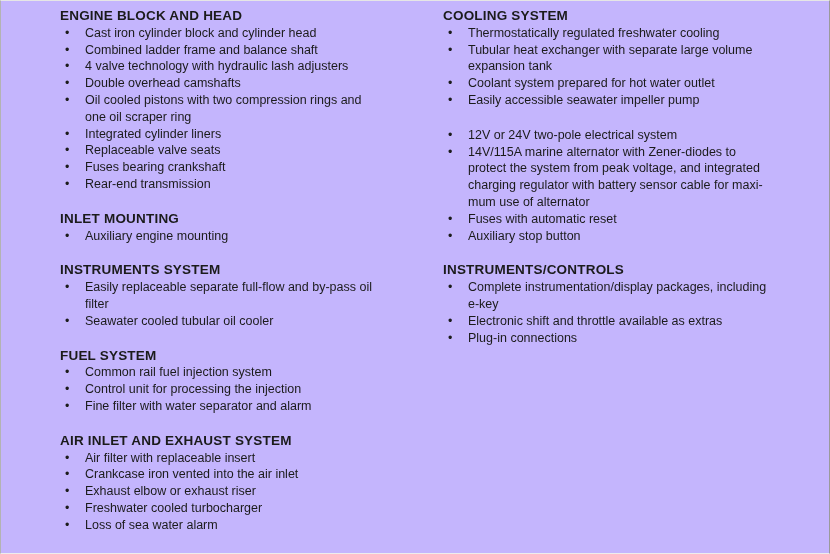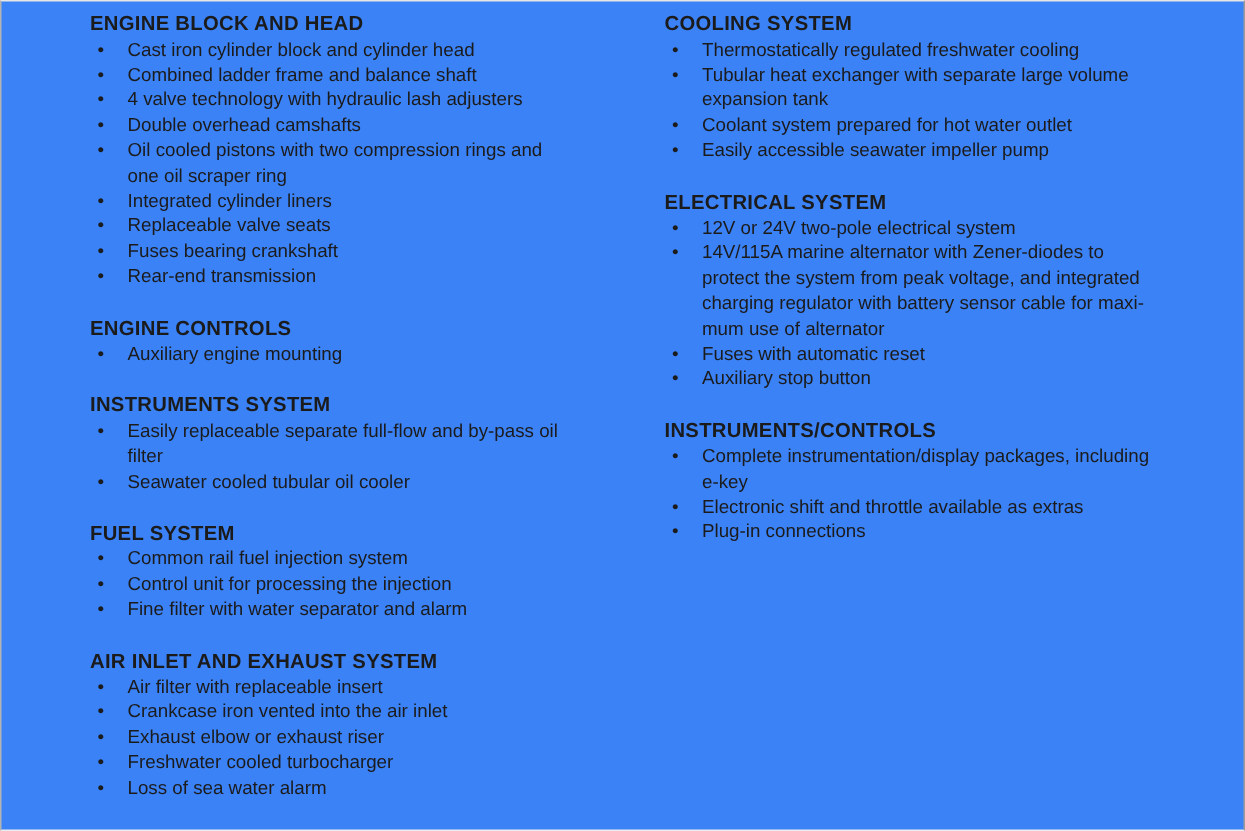--- a/index.html
+++ b/index.html
@@ -3,21 +3,21 @@
 <meta charset="utf-8">
 <style>
   html, body { margin: 0; padding: 0; background: #ffffff; }
   body {
     width: 830px; height: 554px; overflow: hidden;
     font-family: "Liberation Sans", sans-serif;
   }
   .page {
     box-sizing: border-box;
     width: 830px; height: 554px;
-    background: #3b82f6;
+    background: #c4b5fd;
     border-left: 1px solid #b3b3b3;
     border-right: 1px solid #9a9a9a;
     border-top: 1px solid #e6e6e6;
     border-bottom: 1px solid #ededed;
     padding: 7px 0 0 59px;
   }
   .columns { display: flex; }
   .column { flex: none; }
   .column-left  { width: 315px; margin-right: 68px; }
   .column-right { width: 330px; }
@@ -97,21 +97,21 @@
   </li>
 
   <li class="item">
     <span class="bullet">•</span>
     <span class="item-text">Rear-end transmission</span>
   </li>
 </ul>
   </section>
 
   <section class="section">
-    <h2 class="section-title">ENGINE CONTROLS</h2>
+    <h2 class="section-title">INLET MOUNTING</h2>
     <ul class="items">
   <li class="item">
     <span class="bullet">•</span>
     <span class="item-text">Auxiliary engine mounting</span>
   </li>
 </ul>
   </section>
 
   <section class="section">
     <h2 class="section-title">INSTRUMENTS SYSTEM</h2>
@@ -198,21 +198,20 @@
   </li>
 
   <li class="item">
     <span class="bullet">•</span>
     <span class="item-text">Easily accessible seawater impeller pump</span>
   </li>
 </ul>
   </section>
 
   <section class="section">
-    <h2 class="section-title">ELECTRICAL SYSTEM</h2>
     <ul class="items">
   <li class="item">
     <span class="bullet">•</span>
     <span class="item-text">12V or 24V two-pole electrical system</span>
   </li>
 
   <li class="item">
     <span class="bullet">•</span>
     <span class="item-text">14V/115A marine alternator with Zener-diodes to protect the system from peak voltage, and integrated charging regulator with battery sensor cable for maxi-mum use of alternator</span>
   </li>

